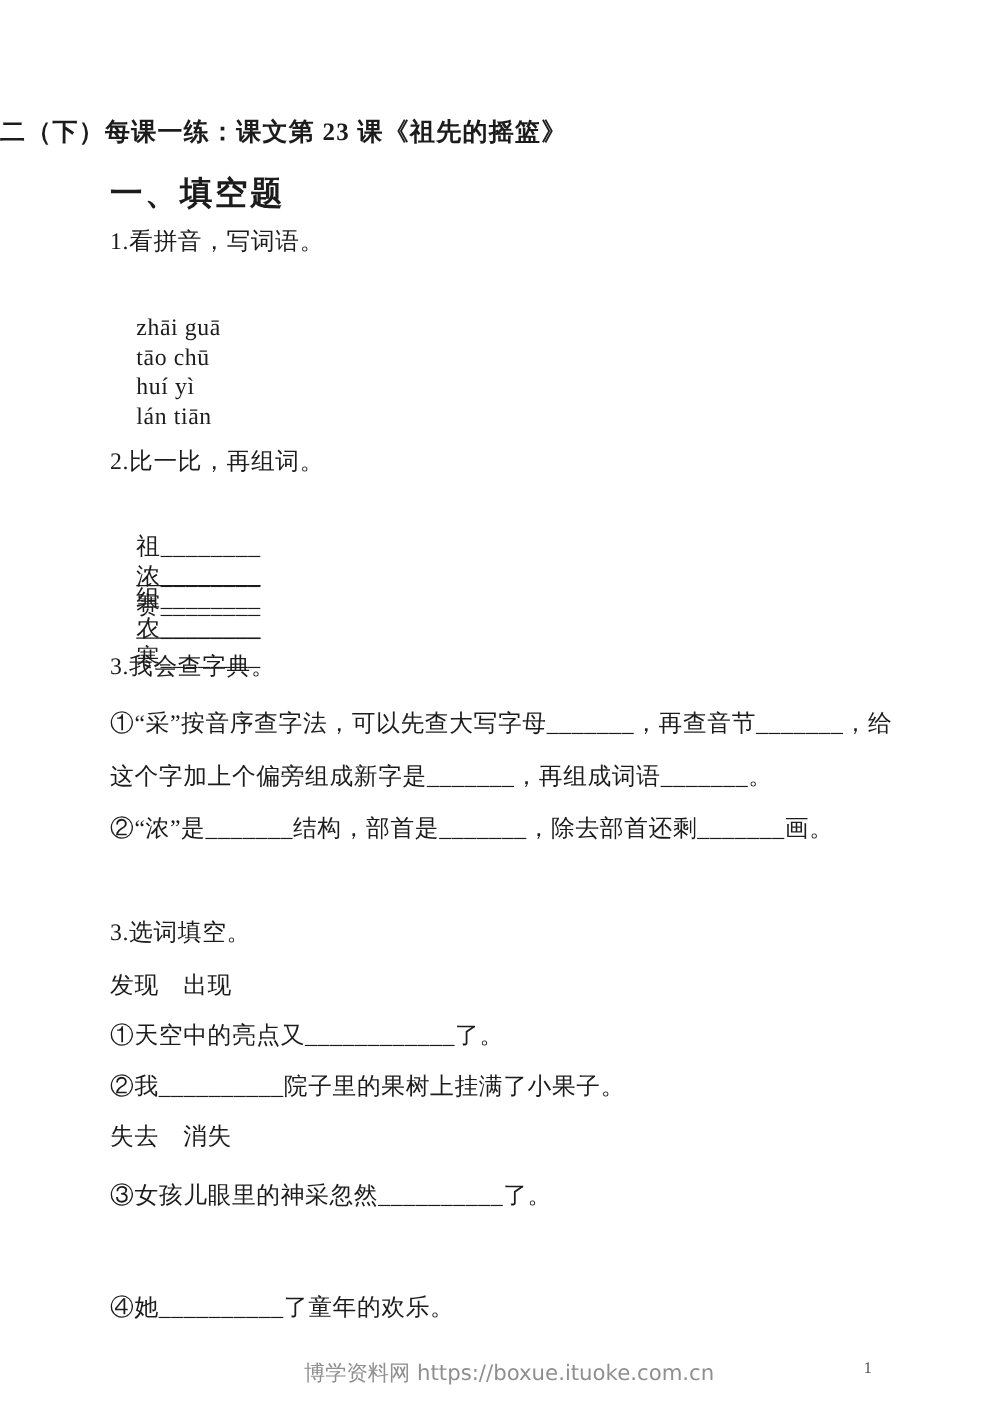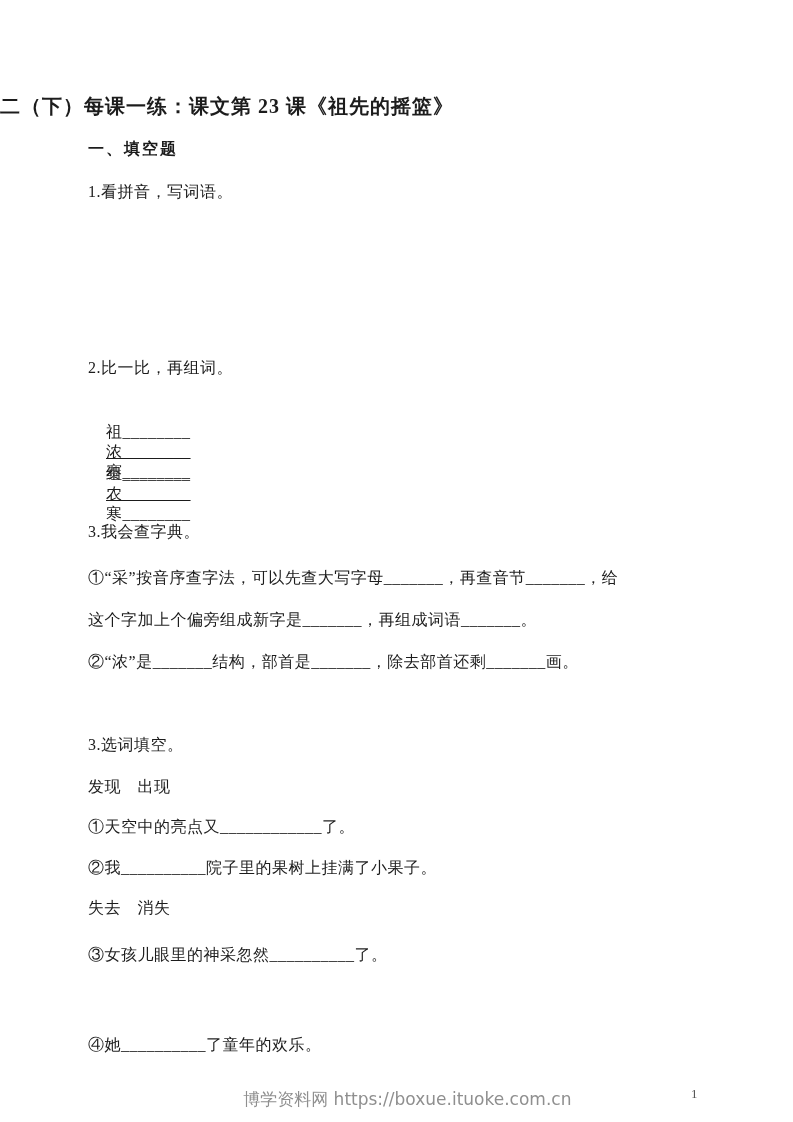--- a/index.html
+++ b/index.html
@@ -7,32 +7,32 @@
     position:relative;
     width:793px;height:1122px;
     background:#ffffff;
     font-family:"Liberation Serif","DejaVu Serif",serif;
     color:#1c1c1c;
     overflow:hidden;
   }
   .line{
     position:absolute;
     left:88px;
-    font-size:16px;
+    font-size:19px;
     line-height:1.25;
     white-space:pre;
     letter-spacing:0.5px;
   }
   .title{
     left:0;width:793px;
     text-align:left;
     font-size:20px;font-weight:bold;
     letter-spacing:1px;
   }
-  .section{font-size:16px;font-weight:bold;letter-spacing:2px;}
+  .section{font-size:26px;font-weight:bold;letter-spacing:2px;}
   .col{display:inline-block;}
   .c124{width:124px;} .c114{width:114px;} .c112{width:112px;} .c120{width:120px;text-decoration:underline;}
   .footer{
     left:0;width:793px;
     text-align:center;
     font-family:"DejaVu Sans","Liberation Sans",sans-serif;
     font-size:17px;color:#8f8f8f;letter-spacing:0;
   }
   .pagenum{
     font-size:13px;color:#555555;letter-spacing:0;
@@ -42,20 +42,26 @@
 <body>
 
 <div class="page">
 
   <div class="line title" style="top:94px">二（下）每课一练：课文第 23 课《祖先的摇篮》</div>
 
   <div class="line section" style="top:139px">一、填空题</div>
 
   <div class="line" style="top:182px">1.看拼音，写词语。</div>
 
+  <div class="line" style="top:227px">
+    <span class="col c124">zhāi guā</span>
+    <span class="col c114">tāo chū</span>
+    <span class="col c112">huí yì</span>
+    <span class="col">lán tiān</span>
+  </div>
 
 
   <div class="line" style="top:358px">2.比一比，再组词。</div>
 
   <div class="line" style="top:402px">
     <span class="col c124">祖________</span>
     <span class="col c120">浓________</span>
     <span class="col">赛________</span>
   </div>
 

